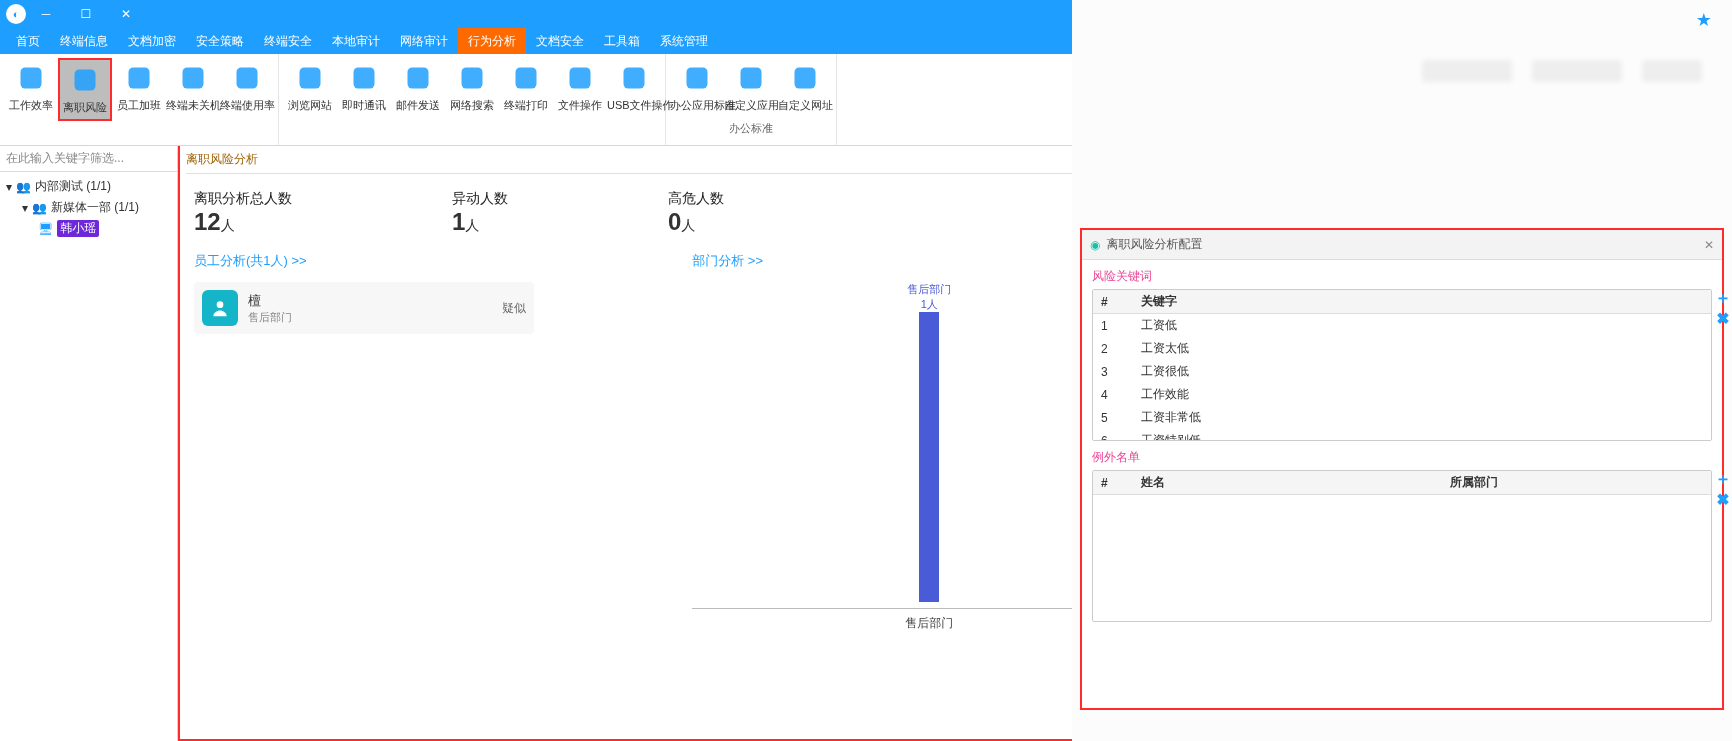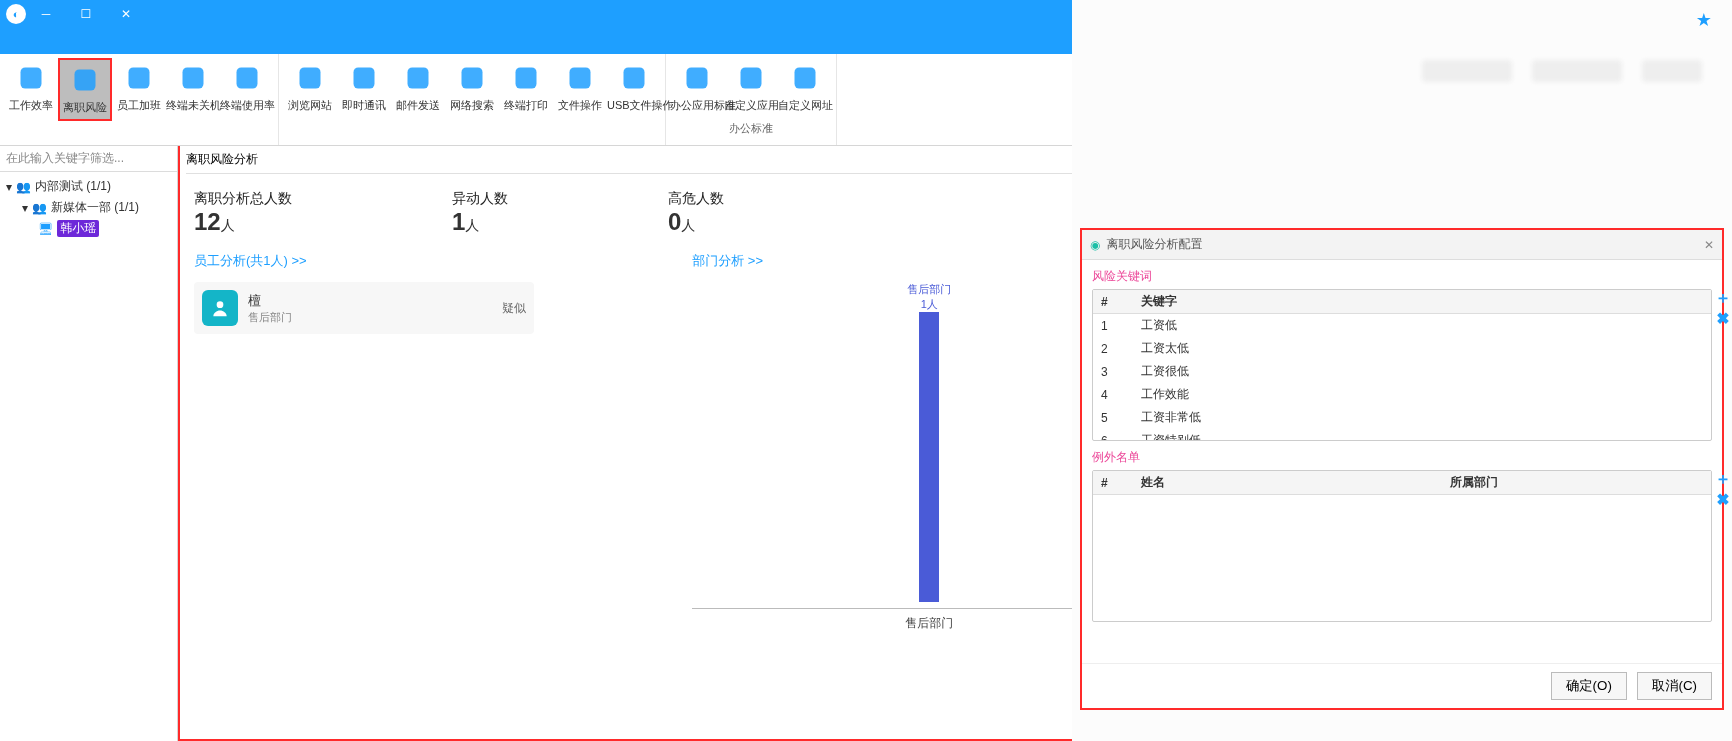--- a/index.html
+++ b/index.html
@@ -36,21 +36,21 @@
   .main { display: flex; height: calc(741px - 28px - 26px - 92px); }
   .leftpanel { width: 178px; border-right: 1px solid #d6d6d6; display: flex; flex-direction: column; }
   .leftpanel .filter { border-bottom: 1px solid #dcdcdc; padding: 4px 6px; color: #888; }
   .tree { padding: 4px 6px; font-size: 12px; }
   .tree-node { display: flex; align-items: center; gap: 4px; padding: 2px 0; cursor: pointer; }
   .tree-children { padding-left: 16px; }
   .tree-node .user-selected { background: #6d28d9; color: #fff; padding: 0 3px; border-radius: 2px; }
 
   .content { flex: 1; position: relative; padding: 0 6px; border:2px solid #ff2a2a; border-top:none; margin-right:4px;}
   .panel-title-row { display: flex; align-items: center; height: 28px; border-bottom:1px solid #e0e0e0;}
-  .panel-title-row .ptitle { color: #000000; font-size: 12px; }
+  .panel-title-row .ptitle { color: #a16207; font-size: 12px; }
   .panel-title-row .right { margin-left: auto; display: flex; align-items: center; gap: 4px; }
   .panel-title-row select { height: 22px; font-size: 12px; width:110px;}
   .gear-btn, .dl-btn { width: 22px; height: 22px; display: flex; align-items: center; justify-content: center; color: #1e9fff; cursor: pointer; }
   .gear-wrap { border: 2px solid #ff2a2a; padding: 2px; }
 
   .metrics { display: flex; gap: 160px; padding: 16px 8px 8px 8px; }
   .metric .m-label { font-size: 14px; color: #222; }
   .metric .m-val { font-size: 24px; font-weight: bold; }
   .metric .m-unit { font-size: 14px; font-weight: normal; }
 
@@ -104,20 +104,33 @@
 <div class="titlebar">
   <div class="app-icon">◐</div>
   <div class="win-btns">
     <div class="win-btn">─</div>
     <div class="win-btn">☐</div>
     <div class="win-btn">✕</div>
   </div>
 </div>
 
 <div class="menubar">
+  <div id="menu-tabs" style="display:flex;">
+      <div class="tab">首页</div>
+      <div class="tab">终端信息</div>
+      <div class="tab">文档加密</div>
+      <div class="tab">安全策略</div>
+      <div class="tab">终端安全</div>
+      <div class="tab">本地审计</div>
+      <div class="tab">网络审计</div>
+      <div class="tab active">行为分析</div>
+      <div class="tab">文档安全</div>
+      <div class="tab">工具箱</div>
+      <div class="tab">系统管理</div>
+    </div>
   <div class="search">
     <input placeholder="快速查找功能" style="">
   </div>
   <div class="user">
     <span>👤</span>
     <span>hanxiaoyao</span>
     <span>▾</span>
   </div>
 </div>
 
@@ -456,18 +469,14 @@
             <th style="width:40px;">#</th>
             <th style="width:50%;">姓名</th>
             <th>所属部门</th>
           </tr>
             </thead>
           <tbody></tbody>
         </table>
       </div>
     </div>
 
-    <div class="cd-footer">
-      <button>确定(O)</button>
-      <button>取消(C)</button>
-    </div>
   </div>
 </div>
 
 </body></html>

